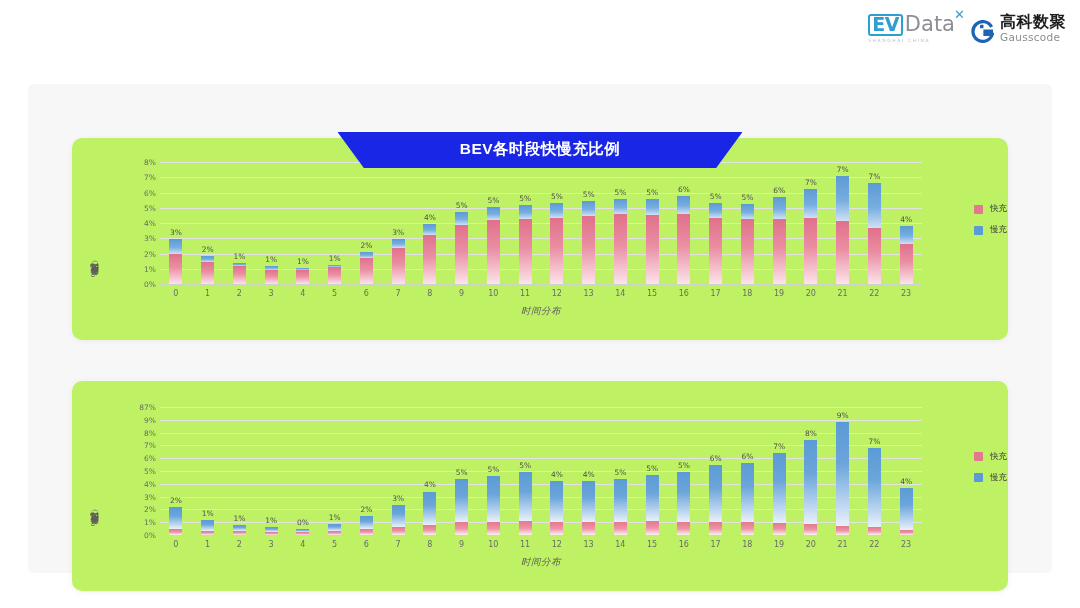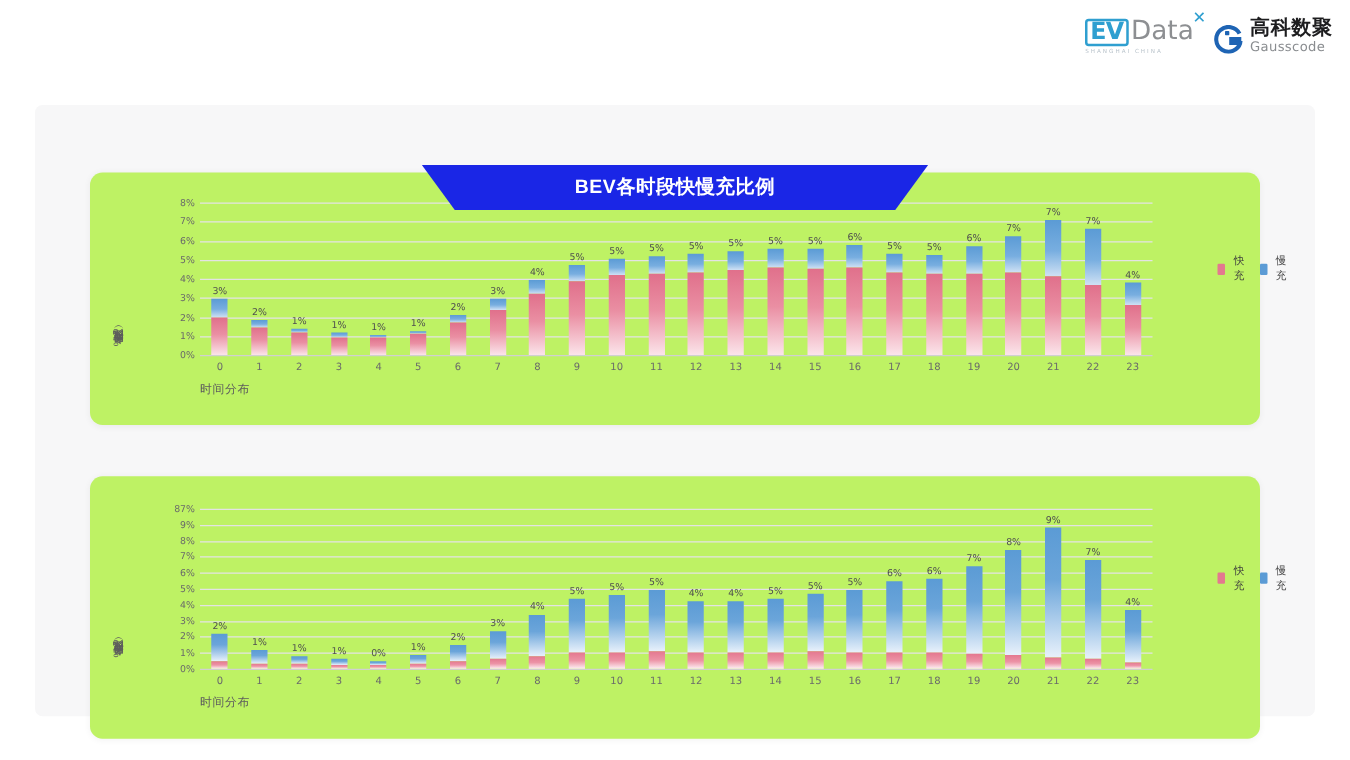--- a/index.html
+++ b/index.html
@@ -102,24 +102,24 @@
   .phev .seg-fast { background: linear-gradient(to bottom, #e4788f 0%, #ec93a6 50%, #fdeff3 100%); }
   .bar-label {
     position:absolute; left:50%; transform:translateX(-50%);
     font-size: 7.5px; color:#4f4f4f; white-space:nowrap;
     font-family:"DejaVu Sans", sans-serif;
   }
 
   .xticks { position:absolute; display:flex; }
   .xtick { flex:1 1 0; text-align:center; font-size: 8px; color:#6a6a6a;
            font-family:"DejaVu Sans", sans-serif; }
-  .xlabel { position:absolute; font-size: 9.5px; color:#5d5d5d;
-            letter-spacing:0.5px; }
-
-  .legend { position:absolute; display:flex; gap: 9px; }
+  .xlabel { position:absolute; text-align:center; font-size: 9.5px; color:#5d5d5d;
+            letter-spacing:0.5px;font-style:italic; }
+
+  .legend { position:absolute; display:flex; flex-direction:column; gap: 9px; }
   .legend-item { display:flex; align-items:center; gap: 7px; }
   .legend-swatch { width: 9px; height: 9px; border-radius:1px; }
   .legend-text { font-size: 8.5px; color:#3d3d3d; }
 </style>
 </head>
 <body>
 
 <div class="page">
 
   <div class="logos">

